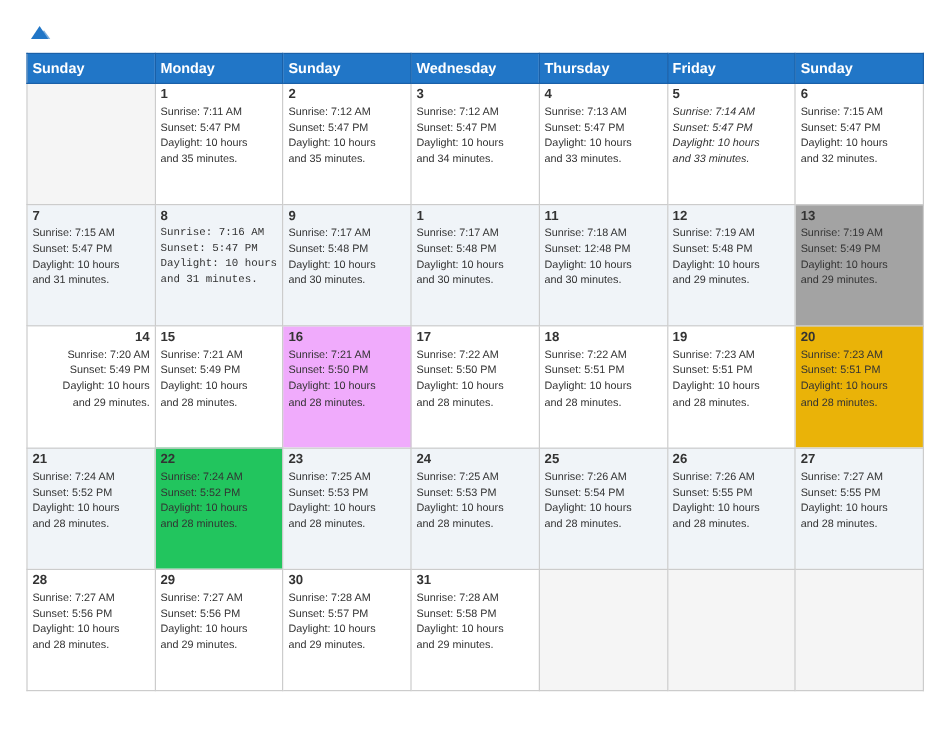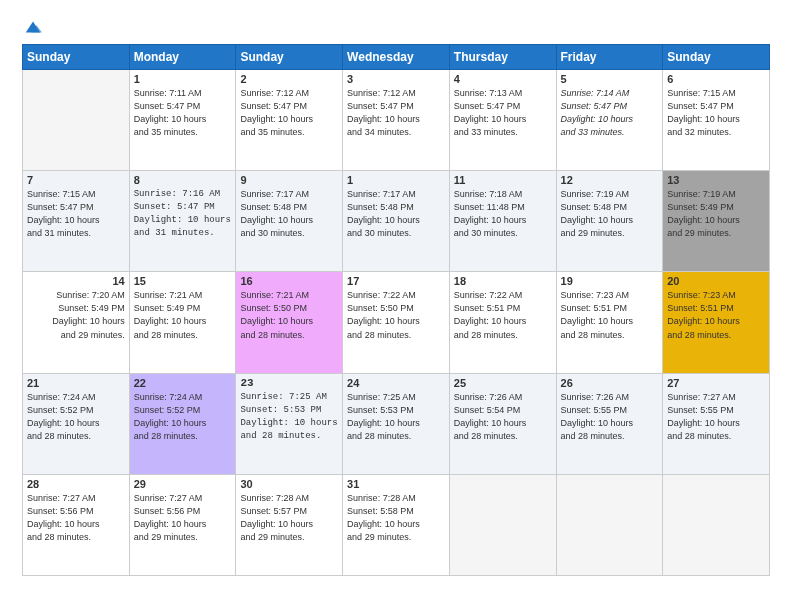--- a/index.html
+++ b/index.html
@@ -212,21 +212,21 @@
           <td style="background: rgb(240, 244, 248);">
             <span class="day-num">1</span>
             <div class="day-info" style="white-space: pre-line;">Sunrise: 7:17 AM
 Sunset: 5:48 PM
 Daylight: 10 hours
 and 30 minutes.</div>
           </td>
           <td style="background: rgb(240, 244, 248);">
             <span class="day-num">11</span>
             <div class="day-info" style="white-space: pre-line;">Sunrise: 7:18 AM
-Sunset: 11:48 PM
+Sunset: 12:48 PM
 Daylight: 10 hours
 and 30 minutes.</div>
           </td>
           <td style="background: rgb(240, 244, 248);">
             <span class="day-num">12</span>
             <div class="day-info" style="white-space: pre-line;">Sunrise: 7:19 AM
 Sunset: 5:48 PM
 Daylight: 10 hours
 and 29 minutes.</div>
           </td>
@@ -290,28 +290,28 @@
           </td>
         </tr>
         <tr>
           <td style="background: rgb(240, 244, 248);">
             <span class="day-num">21</span>
             <div class="day-info" style="white-space: pre-line;">Sunrise: 7:24 AM
 Sunset: 5:52 PM
 Daylight: 10 hours
 and 28 minutes.</div>
           </td>
-          <td style="background: #c4b5fd;">
+          <td style="background: #22c55e;">
             <span class="day-num">22</span>
             <div class="day-info" style="white-space: pre-line;">Sunrise: 7:24 AM
 Sunset: 5:52 PM
 Daylight: 10 hours
 and 28 minutes.</div>
           </td>
-          <td style="background: rgb(240, 244, 248); font-family: Liberation Mono, monospace;">
+          <td style="background: rgb(240, 244, 248);">
             <span class="day-num">23</span>
             <div class="day-info" style="white-space: pre-line;">Sunrise: 7:25 AM
 Sunset: 5:53 PM
 Daylight: 10 hours
 and 28 minutes.</div>
           </td>
           <td style="background: rgb(240, 244, 248);">
             <span class="day-num">24</span>
             <div class="day-info" style="white-space: pre-line;">Sunrise: 7:25 AM
 Sunset: 5:53 PM

